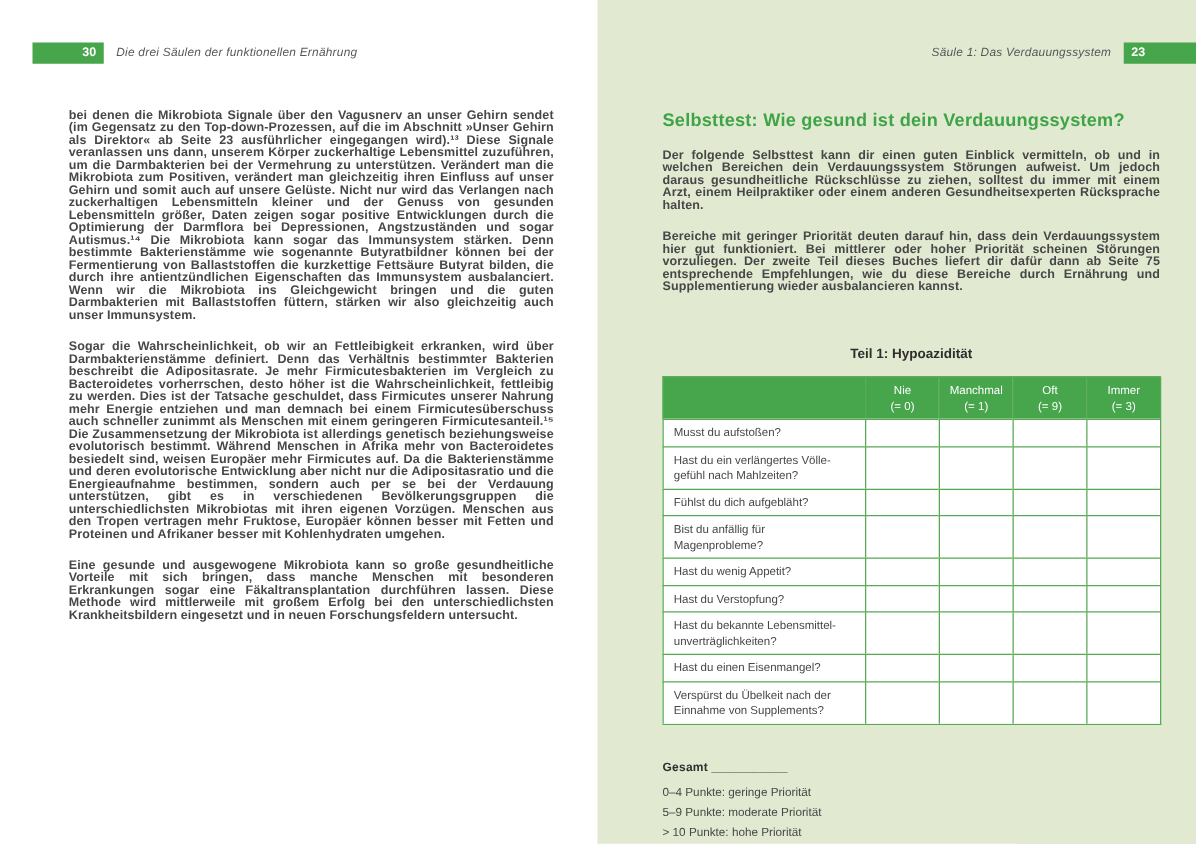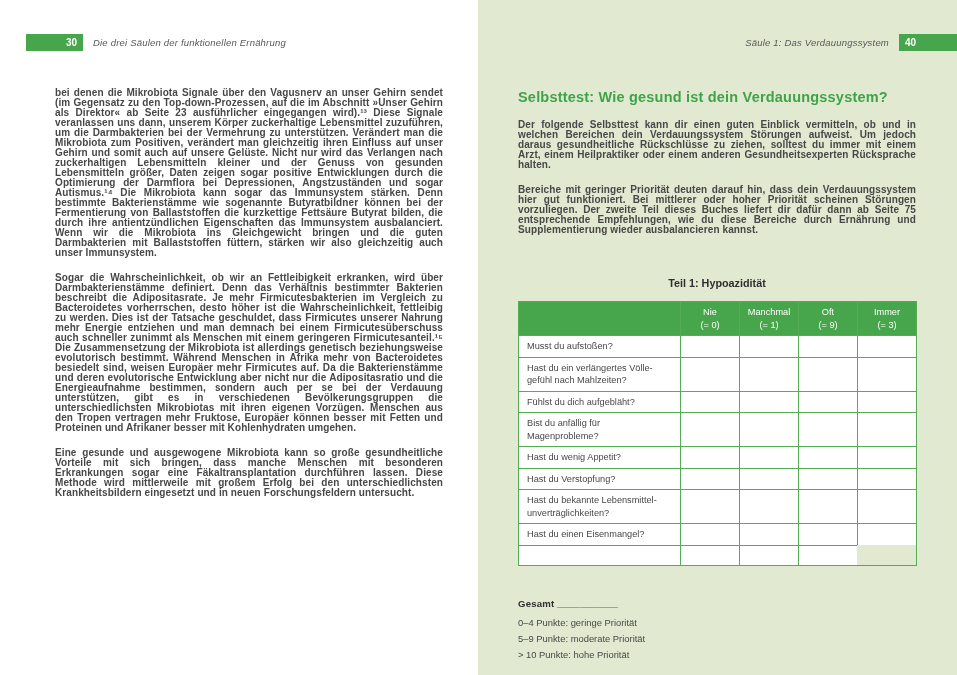--- a/index.html
+++ b/index.html
@@ -28,21 +28,21 @@
   .pg-header.hr .pg-header-title { margin-right:10px; }
 
   
   .left-content { position:absolute; left:55px; top:88px; width:388px; }
   .par {
     margin:0 0 15px 0; font-size:10px; line-height:10px; color:#474747;
     text-align:justify; letter-spacing:0.1px;font-weight:bold;
   }
 
   
-  .right-content { position:absolute; left:40px; top:88px; width:398px; }
+  .right-content { position:absolute; left:52px; top:88px; width:398px; }
   .selftest-title {
     margin:0 0 14px 0; font-size:14.5px; line-height:1.25; font-weight:bold;
     color:#3ea447; letter-spacing:0.2px;
   }
   .table-title { margin:42px 0 12px 0; text-align:center; font-weight:bold; font-size:10.8px; color:#2e2e2e; }
 
   
   .qtable { display:inline-block; border-right:1px solid #58ab55; border-bottom:1px solid #58ab55; }
   .qrow { display:grid; grid-template-columns:162px 59px 59px 59px 59px; }
   .qcell {
@@ -84,21 +84,21 @@
         <p class="par">Sogar die Wahrscheinlichkeit, ob wir an Fettleibigkeit erkranken, wird über Darmbakterienstämme definiert. Denn das Verhältnis bestimmter Bakterien beschreibt die Adipositasrate. Je mehr Firmicutesbakterien im Vergleich zu Bacteroidetes vorherrschen, desto höher ist die Wahrscheinlichkeit, fettleibig zu werden. Dies ist der Tatsache geschuldet, dass Firmicutes unserer Nahrung mehr Energie entziehen und man demnach bei einem Firmicutesüberschuss auch schneller zunimmt als Menschen mit einem geringeren Firmicutesanteil.¹⁵ Die Zusammensetzung der Mikrobiota ist allerdings genetisch beziehungsweise evolutorisch bestimmt. Während Menschen in Afrika mehr von Bacteroidetes besiedelt sind, weisen Europäer mehr Firmicutes auf. Da die Bakterienstämme und deren evolutorische Entwicklung aber nicht nur die Adipositasratio und die Energieaufnahme bestimmen, sondern auch per se bei der Verdauung unterstützen, gibt es in verschiedenen Bevölkerungsgruppen die unterschiedlichsten Mikrobiotas mit ihren eigenen Vorzügen. Menschen aus den Tropen vertragen mehr Fruktose, Europäer können besser mit Fetten und Proteinen und Afrikaner besser mit Kohlenhydraten umgehen.</p>
 
         <p class="par">Eine gesunde und ausgewogene Mikrobiota kann so große gesundheitliche Vorteile mit sich bringen, dass manche Menschen mit besonderen Erkrankungen sogar eine Fäkaltransplantation durchführen lassen. Diese Methode wird mittlerweile mit großem Erfolg bei den unterschiedlichsten Krankheitsbildern eingesetzt und in neuen Forschungsfeldern untersucht.</p>
       </div>
   </div>
 
   <div class="page right">
     <div class="pg-header hr">
       <div class="pg-header-title">Säule 1: Das Verdauungssystem</div>
       <div class="pg-num-box nr">
-        <span>40</span>
+        <span>23</span>
       </div>
     </div>
 
     <div class="right-content">
       <h1 class="selftest-title">Selbsttest: Wie gesund ist dein Verdauungssystem?</h1>
 
       <div>
 
           <p class="par">Der folgende Selbsttest kann dir einen guten Einblick vermitteln, ob und in welchen Bereichen dein Verdauungssystem Störungen aufweist. Um jedoch daraus gesundheitliche Rückschlüsse zu ziehen, solltest du immer mit einem Arzt, einem Heilpraktiker oder einem anderen Gesundheitsexperten Rücksprache halten.</p>
 
@@ -187,20 +187,22 @@
 
             <div class="qrow">
               <div class="qcell question">Hast du einen Eisenmangel?</div>
               <div class="qcell answer"></div>
               <div class="qcell answer"></div>
               <div class="qcell answer"></div>
               <div class="qcell answer"></div>
             </div>
 
             <div class="qrow">
+              <div class="qcell question">Verspürst du Übelkeit nach der
+Einnahme von Supplements?</div>
               <div class="qcell answer"></div>
               <div class="qcell answer"></div>
               <div class="qcell answer"></div>
               <div class="qcell answer"></div>
             </div>
           </div>
       </div>
 
       <div class="scoring">
         <div class="total">Gesamt ___________</div>

